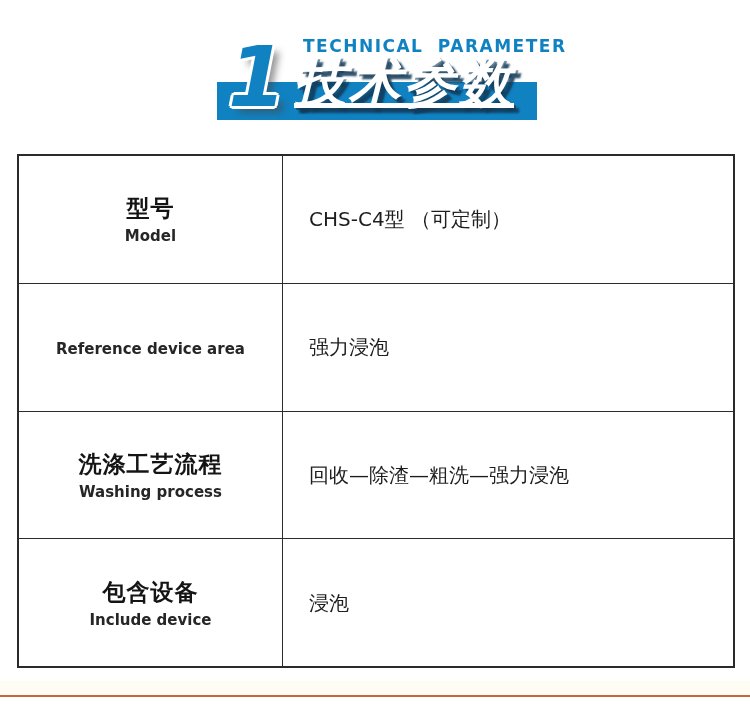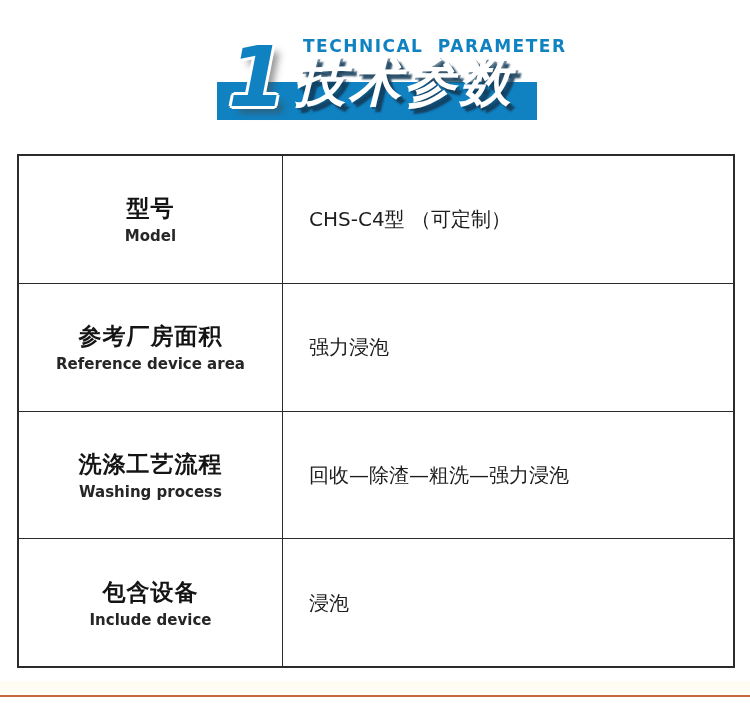--- a/index.html
+++ b/index.html
@@ -35,20 +35,21 @@
     text-shadow:
       -2px -2px 0 #fff, 2px -2px 0 #fff, -2px 2px 0 #fff, 2px 2px 0 #fff,
       -3px 0 0 #fff, 3px 0 0 #fff, 0 -3px 0 #fff, 0 3px 0 #fff,
       7px 7px 7px rgba(70,70,70,.55);
   }
   .hdr-cn{
     position:absolute;left:294px;top:54px;
     font-size:52px;line-height:56px;font-weight:bold;font-style:italic;
     color:#ffffff;letter-spacing:3px;white-space:nowrap;
     text-shadow:5px 5px 2px rgba(18,58,88,.88), 2px 2px 0 rgba(18,58,88,.55);
+    text-decoration:underline;
   }
 
   
   .spec-table{
     position:absolute;left:17px;top:154px;width:718px;height:514px;
     border:2px solid var(--table-border);
     display:flex;flex-direction:column;background:#fff;
   }
   .row{display:flex;flex:1;border-top:1.5px solid var(--table-border);}
   .row:first-child{border-top:none;}
@@ -92,21 +93,20 @@
         <div class="label-en">Model</div>
       </div>
       <div class="cell-value">
         <div class="value-text">CHS-C4型 （可定制）</div>
       </div>
     </div>
 
 
     <div class="row">
       <div class="cell-label">
-        <div class="label-cn">参考厂房面积</div>
         <div class="label-en">Reference device area</div>
       </div>
       <div class="cell-value">
         <div class="value-text">强力浸泡</div>
       </div>
     </div>
 
     <div class="row">
       <div class="cell-label">
         <div class="label-cn">洗涤工艺流程</div>

